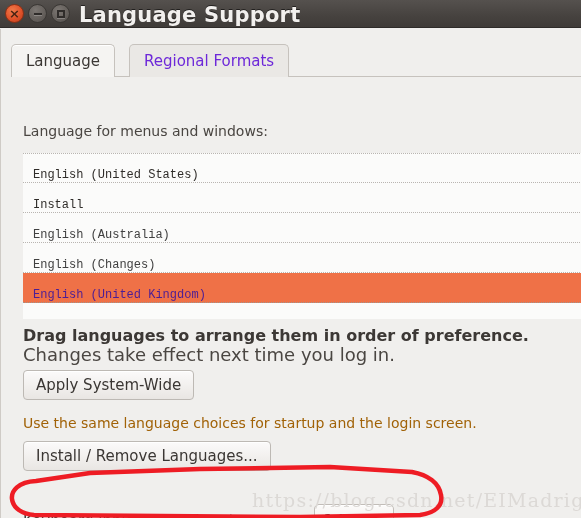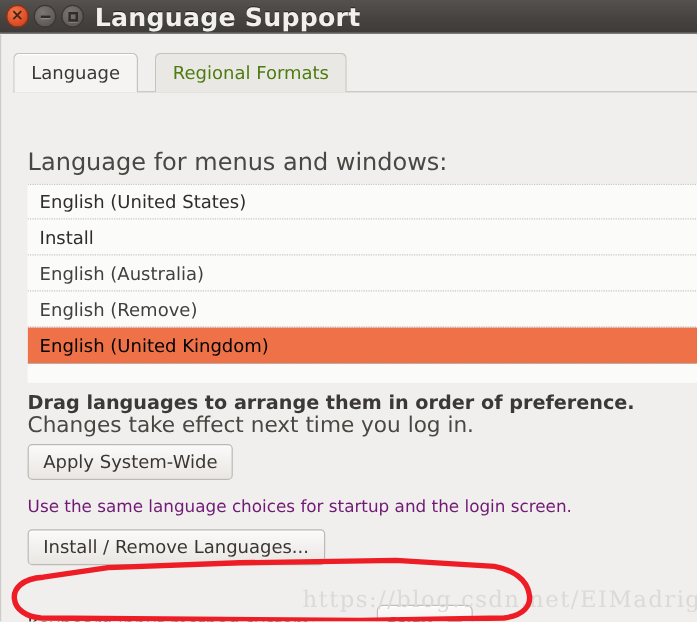--- a/index.html
+++ b/index.html
@@ -119,21 +119,21 @@
   .tab-active {
     left: 0;
     background: #f5f4f2;
     color: #3b3734;
     z-index: 3;
     box-shadow: inset 0 1px 0 #ffffff;
   }
   .tab-inactive {
     left: 118px;
     background: #eae8e5;
-    color: #4d7c0f;
+    color: #6d28d9;
     z-index: 2;
   }
   .tabline {
     position: absolute;
     left: 10px; top: 47px;
     width: 571px; height: 1px;
     background: #c6c2bd;
     z-index: 1;
   }
   .tabpanel {
@@ -141,52 +141,53 @@
     left: 10px; top: 48px;
     width: 571px; height: 441px;
     background: #f0efed;
     box-sizing: border-box;
   }
 
   
   .field-label {
     position: absolute;
     left: 12px; top: 46px;
-    font-size: 20px;
+    font-size: 14px;
     color: #4a4642;
     white-space: nowrap;
   }
 
   
   .lang-list {
     position: absolute;
     left: 12px; top: 76px;
     width: 559px; height: 166px;
     background: #fbfbfa;
     box-sizing: border-box;
     overflow: hidden;
   }
   .lang-row {
     position: relative;
     height: 30px;
     display: flex;
-    align-items: center;
+    align-items: flex-end;
     padding-left: 10px;
-    font-size: 15px;
+    font-size: 12px;
     box-sizing: border-box;
     background: #fbfbfa;
     border-bottom: 1px dotted #b9b5b1;
     white-space: nowrap;
+    font-family: Liberation Mono, monospace;
   }
   .lang-row:first-child { border-top: 1px dotted #b9b5b1; }
   .lang-row.normal { color: #2f2c29; }
   .lang-row.dim    { color: #404040; }
   .lang-row.selected {
     background: #ef7147;
-    color: #000000;
+    color: #4c1d95;
   }
   .lang-row.selected { border-bottom: 1px dotted #9b9793; }
 
   
   .hint-bold {
     position: absolute;
     left: 12px; top: 249px;
     font-size: 16px;
     font-weight: bold;
     color: #3c3835;
@@ -217,21 +218,21 @@
     white-space: nowrap;
     box-shadow: inset 0 1px 0 #ffffff;
   }
   .btn-apply  { left: 12px; top: 293px; }
   .btn-instrm { left: 12px; top: 364px; }
 
   .desc {
     position: absolute;
     left: 12px; top: 338px;
     font-size: 14px;
-    color: #701a75;
+    color: #a16207;
     white-space: nowrap;
   }
 
   
   .kbd-label {
     position: absolute;
     left: 12px; top: 435px;
     font-size: 15px;
     color: #3c3835;
     white-space: nowrap;
@@ -322,21 +323,21 @@
         <div class="lang-row normal">
           <span>English (United States)</span>
         </div>
         <div class="lang-row normal">
           <span>Install</span>
         </div>
         <div class="lang-row dim">
           <span>English (Australia)</span>
         </div>
         <div class="lang-row dim">
-          <span>English (Remove)</span>
+          <span>English (Changes)</span>
         </div>
         <div class="lang-row selected">
           <span>English (United Kingdom)</span>
         </div>
       </div>
 
       <div class="hint-bold">Drag languages to arrange them in order of preference.</div>
       <div class="hint-plain">Changes take effect next time you log in.</div>
 
       <div class="btn btn-apply">

